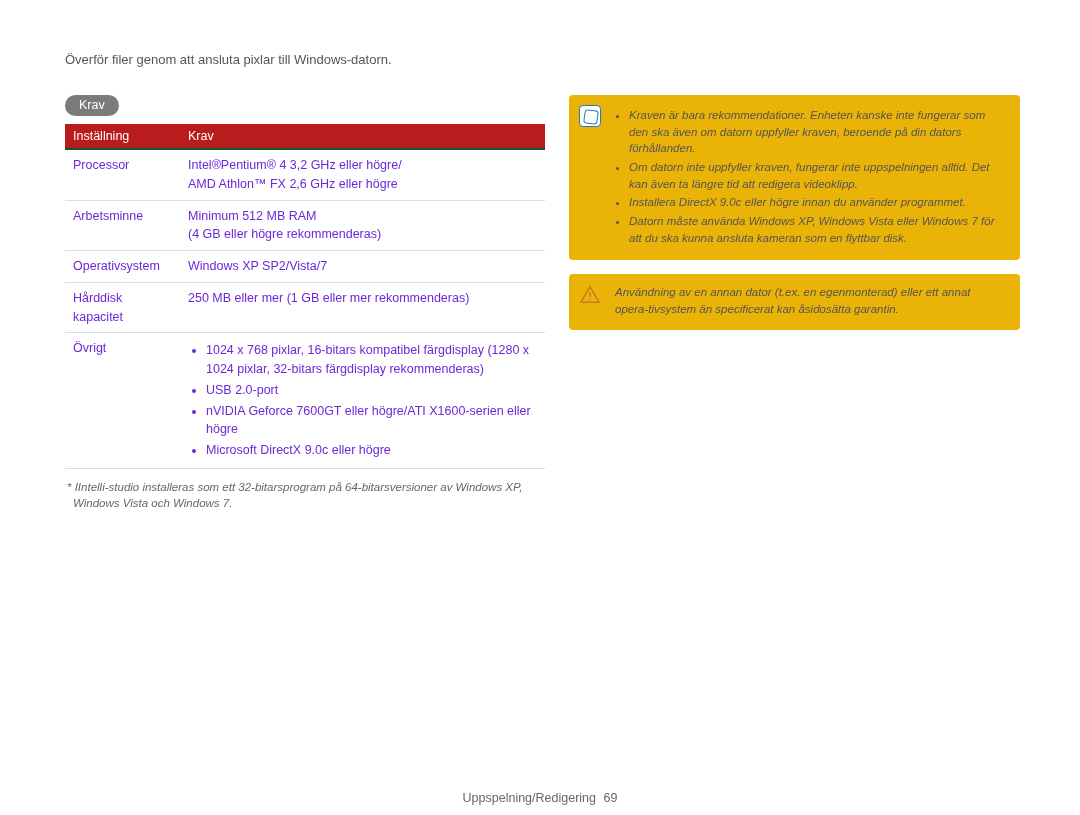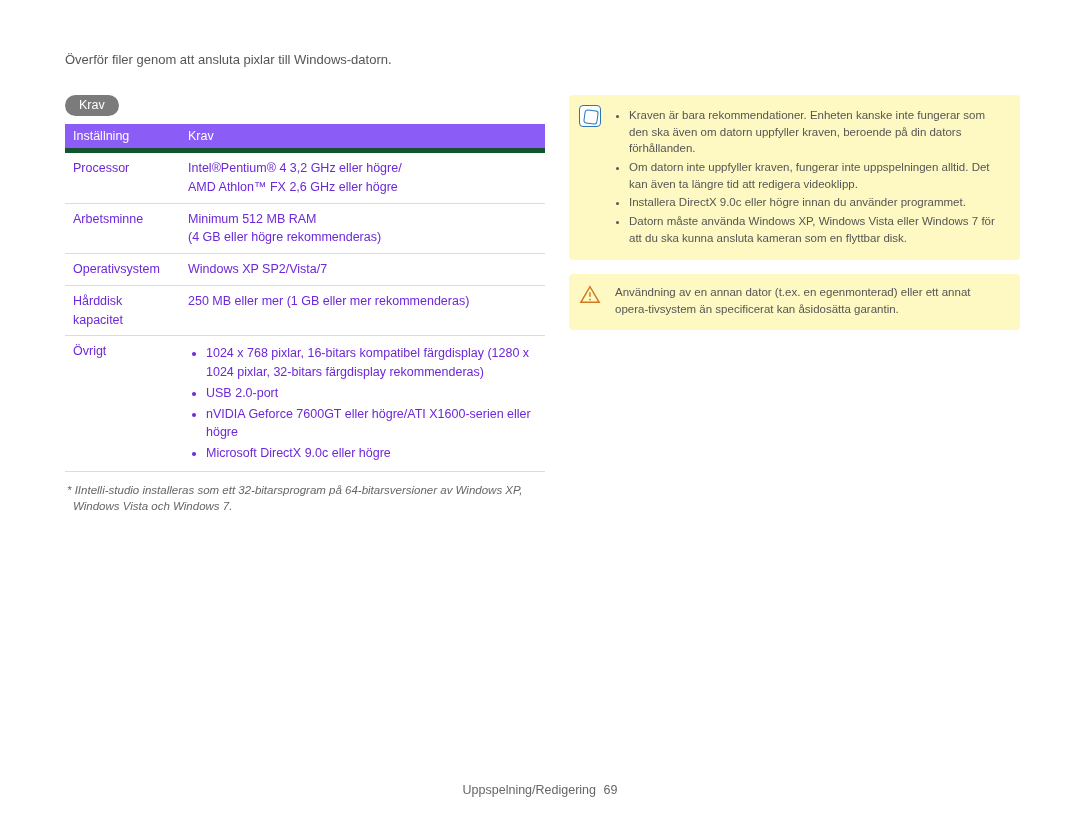--- a/index.html
+++ b/index.html
@@ -7,38 +7,38 @@
   .page { padding: 52px 60px 0 65px; position: relative; height: 100%; }
   .title { font-size: 31px; font-weight: 400; color: #2176c0; letter-spacing: 0.2px; margin-bottom: 10px; }
   .subtitle { font-size: 13px; color: #555; font-weight: 300; margin-bottom: 28px; }
   .columns { display: flex; gap: 24px; }
   .col-left { width: 480px; }
   .col-right { flex: 1; }
 
   .pill { display: inline-block; background: #7b7b7b; color: #fff; font-size: 12.5px; font-weight: 500; padding: 3px 14px 4px; border-radius: 11px; margin-bottom: 8px; }
 
   table { width: 100%; border-collapse: collapse; font-size: 12.5px; }
-  thead th { background: #8b5cf6; color: #fff; font-weight: 400; text-align: left; padding: 5px 8px; border-bottom: 5px solid #14532d; }
+  thead th { background: #b91c1c; color: #fff; font-weight: 400; text-align: left; padding: 5px 8px; border-bottom: 2px solid #14532d; }
   thead th:first-child { width: 115px; }
   tbody td { padding: 6px 8px; vertical-align: top; border-bottom: 1px solid #dcdcdc; font-weight: 300; line-height: 1.5; color: #6d28d9; }
   tbody tr:last-child td { border-bottom: 1px solid #dcdcdc; }
   ul.inner { list-style: disc; padding-left: 18px; }
   ul.inner li { margin: 2px 0; }
 
   .footnote { font-size: 11.5px; color: #666; font-weight: 300; line-height: 1.45; margin-top: 10px; padding-left: 8px; text-indent: -6px; font-style: italic; }
 
-  .note-box { background: #fef9c3; border-radius: 4px; padding: 10px 14px 12px 46px; position: relative; margin-bottom: 14px; font-size: 11.5px; font-weight: 300; line-height: 1.45; color: #555; }
+  .note-box { background: #eab308; border-radius: 4px; padding: 10px 14px 12px 46px; position: relative; margin-bottom: 14px; font-size: 11.5px; font-weight: 300; line-height: 1.45; color: #555; font-style: italic; }
   .note-box ul { list-style: disc; padding-left: 14px; }
   .note-box li { margin: 2px 0; }
   .note-icon { position: absolute; left: 10px; top: 10px; width: 22px; height: 22px; }
   .note-icon.info { border: 1.5px solid #2a78b8; border-radius: 4px; background: #fff; }
   .note-icon.info::before { content: ""; position: absolute; left: 4px; top: 4px; width: 12px; height: 12px; border: 1.5px solid #2a78b8; border-radius: 3px; transform: rotate(8deg); }
   .note-icon.warn svg { width: 22px; height: 22px; }
 
-  .page-footer { position: absolute; bottom: 18px; left: 0; right: 0; text-align: center; font-size: 12.5px; color: #666; font-weight: 300; margin-top: 21px; }
+  .page-footer { position: absolute; bottom: 10px; left: 0; right: 0; text-align: center; font-size: 12.5px; color: #666; font-weight: 300; margin-top: 21px; }
   .page-footer .num { margin-left: 4px; }
 </style>
 </head>
 <body>
 
 <div class="page">
 
   <p class="subtitle">Överför filer genom att ansluta pixlar till Windows-datorn.</p>
 
   <div class="columns">

